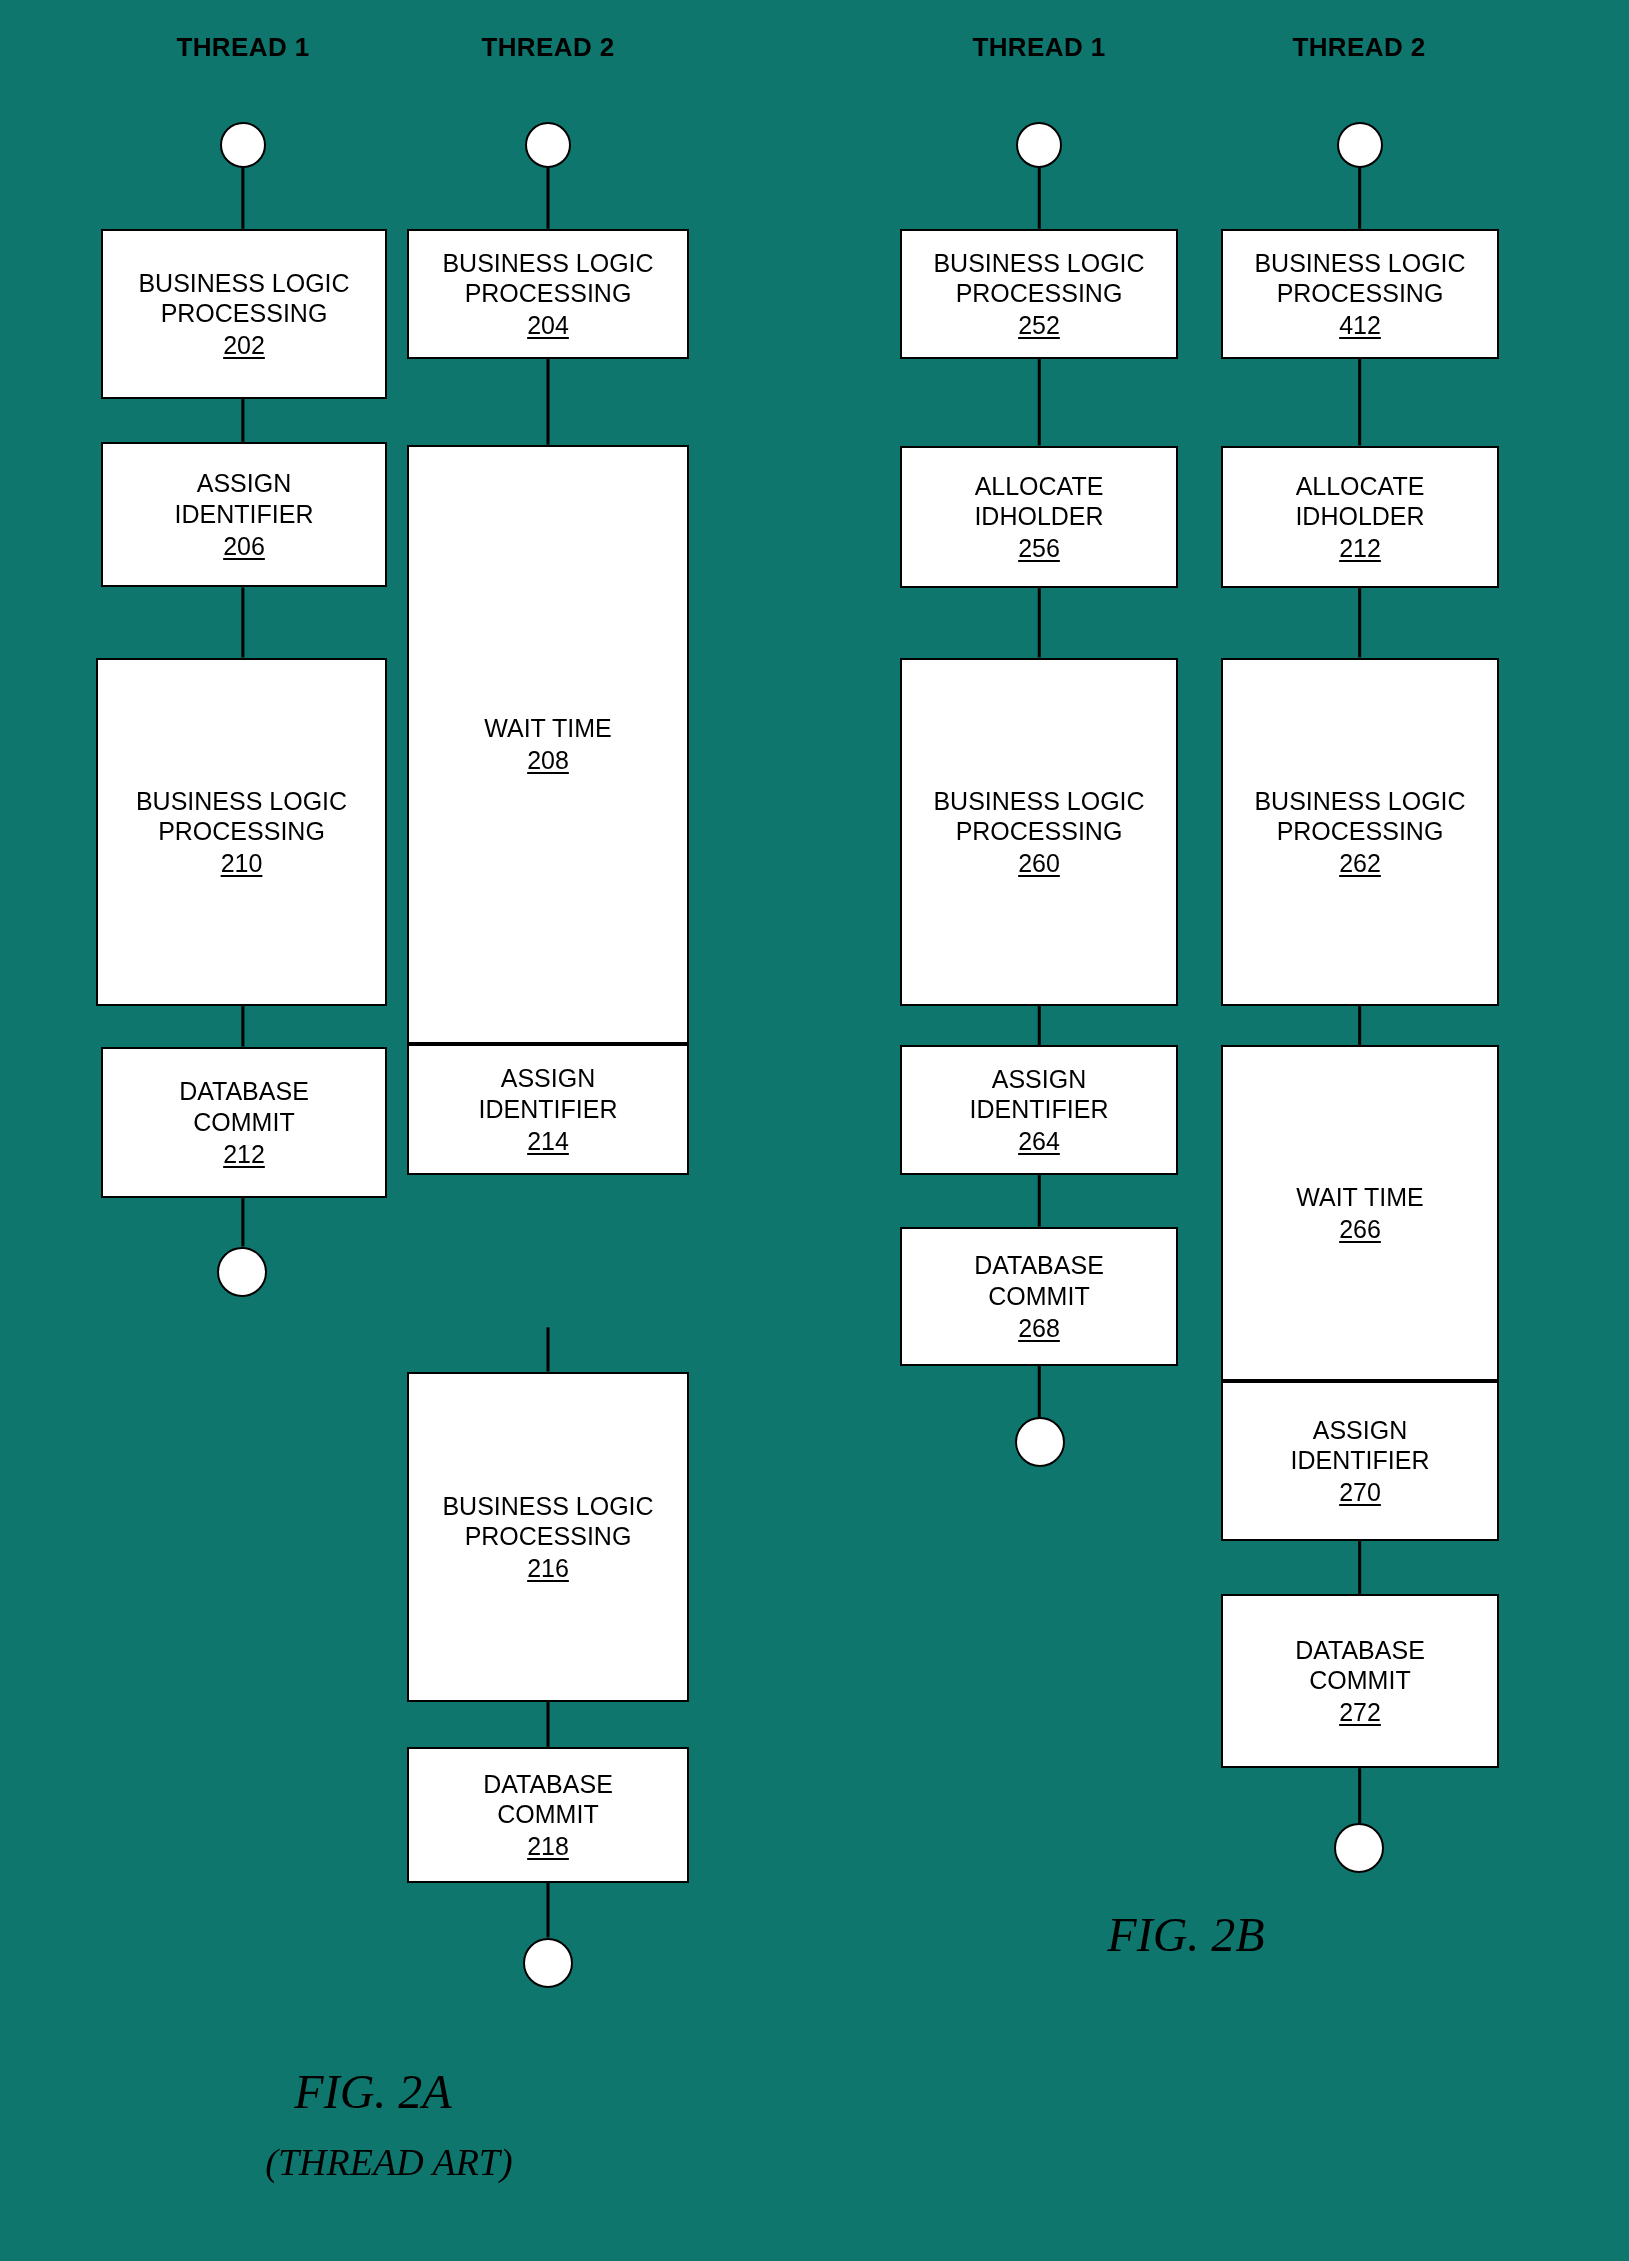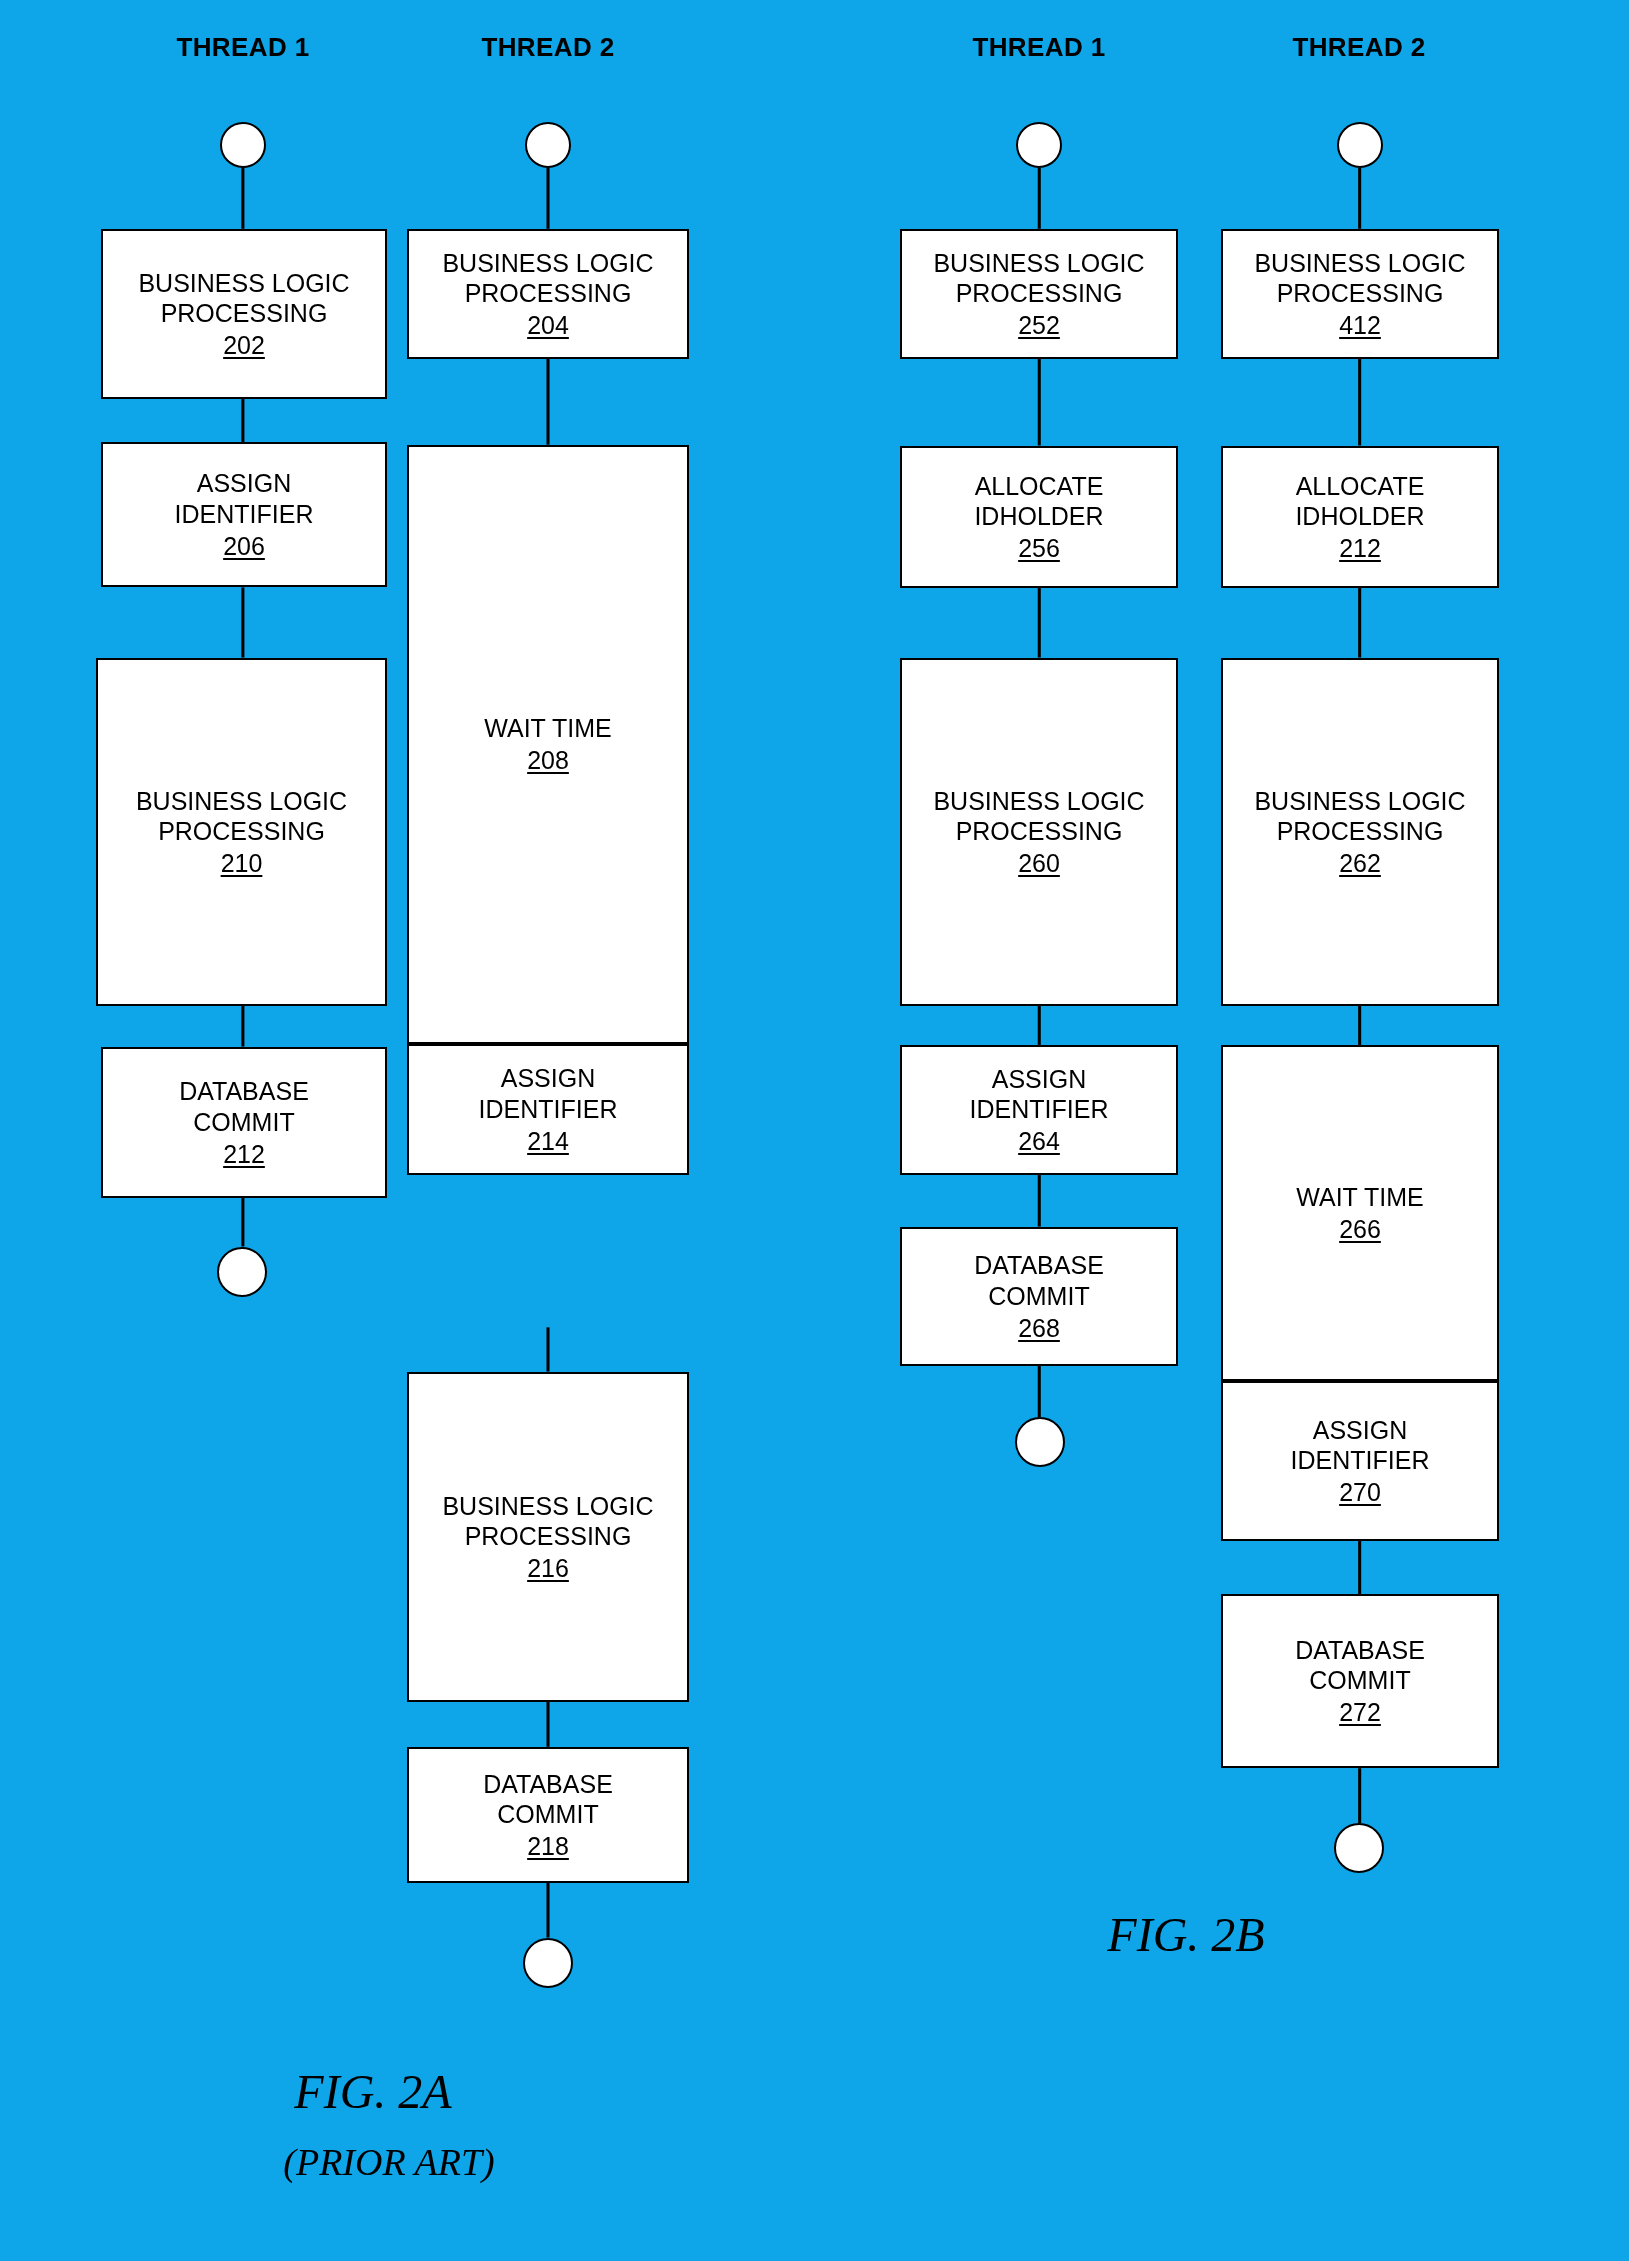--- a/index.html
+++ b/index.html
@@ -4,21 +4,21 @@
 <style>
   html, body {
     margin: 0;
     padding: 0;
     background: #ffffff;
   }
   #page {
     position: relative;
     width: 1630px;
     height: 2261px;
-    background: #0ea5e9;
+    background: #0f766e;
     font-family: "Liberation Sans", sans-serif;
     overflow: hidden;
   }
   .thread-header {
     position: absolute;
     font-family: "Liberation Sans", sans-serif;
     font-weight: bold;
     font-size: 26px;
     letter-spacing: 0.4px;
     color: #000;
@@ -178,21 +178,21 @@
 
   <div class="node" style="left:407px; top:1747px; width:282px; height:136px;">
     <span class="label">DATABASE
 COMMIT</span>
     <span class="ref">218</span>
   </div>
 
   <div class="terminal" style="left:523px; top:1938px; width:50px; height:50px;"></div>
 
   <div class="fig-caption" style="left:373px; top:2064px;">FIG. 2A</div>
-  <div class="fig-sub" style="left:389px; top:2140px;">(PRIOR ART)</div>
+  <div class="fig-sub" style="left:389px; top:2140px;">(THREAD ART)</div>
 
   <div class="thread-header" style="left:1039px; top:32px;">THREAD 1</div>
 
   <div class="thread-header" style="left:1359px; top:32px;">THREAD 2</div>
 
   <div class="terminal" style="left:1016px; top:122px; width:46px; height:46px;"></div>
   <div class="terminal" style="left:1337px; top:122px; width:46px; height:46px;"></div>
 
   <div class="node" style="left:900px; top:229px; width:278px; height:130px;">
     <span class="label">BUSINESS LOGIC

